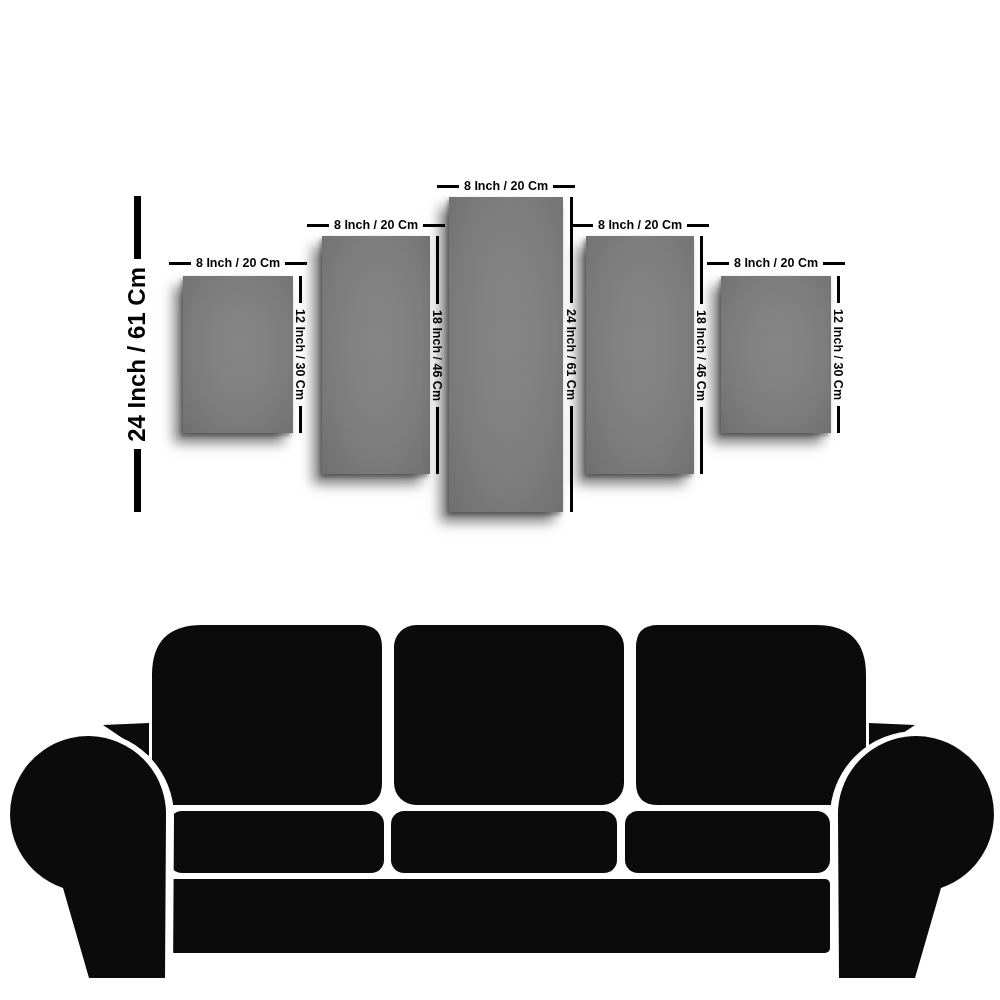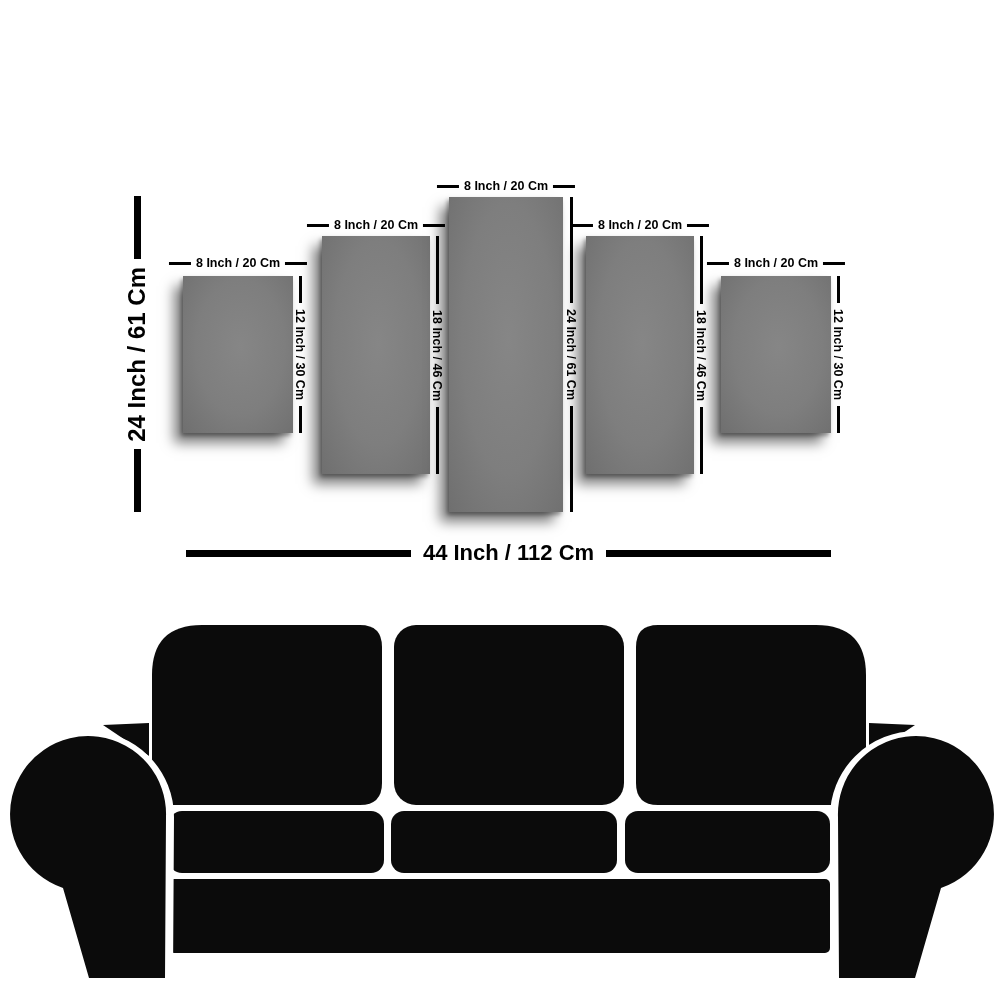--- a/index.html
+++ b/index.html
@@ -113,25 +113,20 @@
     <span class="dash"></span>
     <span>8 Inch / 20 Cm</span>
     <span class="dash"></span>
   </div>
   <div class="hdim" style="left:838px; top:276px; height:157px">
     <span class="seg"></span>
     <span class="vtxt">12 Inch / 30 Cm</span>
     <span class="seg"></span>
   </div>
 
-  <div class="overall-w" style="left:186px; top:541px; width:645px">
-    <span class="seg"></span>
-    <span class="htxt">44 Inch / 112 Cm</span>
-    <span class="seg"></span>
-  </div>
 
   <svg class="couch" viewBox="0 0 1000 400">
     <g fill="#0b0b0b">
 
       <path d="M152,75 Q152,25 202,25 L360,25 Q382,25 382,47 L382,183 Q382,205 360,205 L174,205 Q152,205 152,183 Z"></path>
       <rect x="394" y="25" width="230" height="180" rx="22"></rect>
       <path d="M636,47 Q636,25 658,25 L816,25 Q866,25 866,75 L866,183 Q866,205 844,205 L658,205 Q636,205 636,183 Z"></path>
 
       <polygon points="103,125 149,123 149,156"></polygon>
       <polygon points="915,125 869,123 869,156"></polygon>

